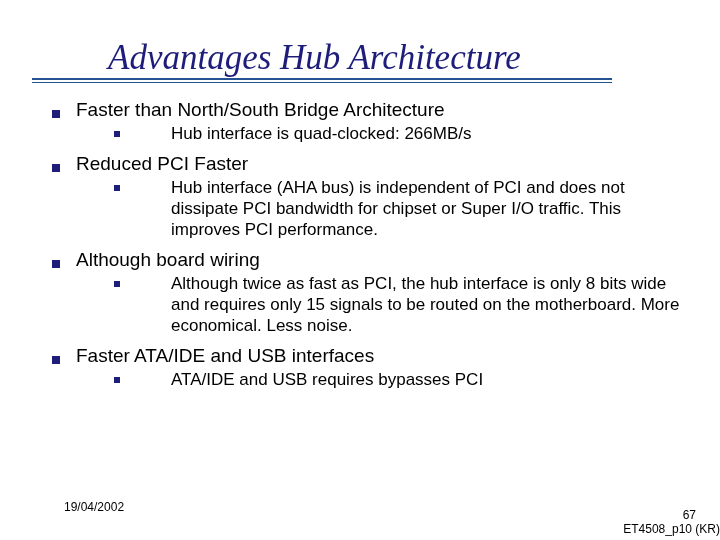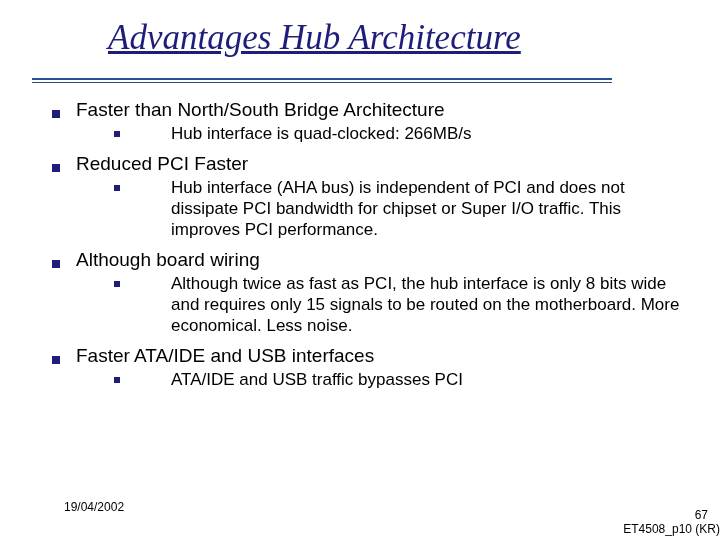--- a/index.html
+++ b/index.html
@@ -15,25 +15,24 @@
     position: relative;
     width: 720px;
     height: 540px;
     box-sizing: border-box;
   }
   .title {
     font-family: "Times New Roman", Times, serif;
     font-size: 35px;
     color: #1e1d7a;
     font-style: italic;
-    padding-top: 20px;
+    padding-top: 40px;
     padding-left: 108px;
     padding-right: 40px;
     line-height: 1.05;
-    text-decoration: underline;
   }
   .underline {
     position: absolute;
     left: 32px;
     top: 78px;
     width: 580px;
     height: 6px;
   }
   .underline .thick {
     width: 100%;
@@ -94,21 +93,21 @@
   .footer {
     position: absolute;
     bottom: 18px;
     left: 0;
     width: 100%;
     font-size: 12px;
     color: #000;
   }
   .footer .date { position: absolute; left: 64px; bottom: 8px; }
   .footer .center { position: absolute; left: 0; width: 100%; text-align: right; }
-  .footer .pageno { position: absolute; right: 12px; bottom: 0; }
+  .footer .pageno { position: absolute; right: 24px; bottom: 0; }
 </style>
 </head>
 <body>
 
 <div class="slide">
 
   <div class="title">Advantages Hub Architecture</div>
 
   <div class="underline">
     <div class="thick"></div>
@@ -150,21 +149,21 @@
       </div>
     </div>
 
     <div class="lvl1">
       <div class="b"></div>
       <div class="t">Faster ATA/IDE and USB interfaces</div>
     </div>
     <div class="lvl2wrap">
       <div class="lvl2">
         <div class="b"></div>
-        <div class="t">ATA/IDE and USB traffic bypasses PCI</div>
+        <div class="t">ATA/IDE and USB requires bypasses PCI</div>
       </div>
     </div>
 
   </div>
 
   <div class="footer">
     <div class="date">19/04/2002</div>
     <div class="center">ET4508_p10 (KR)</div>
     <div class="pageno">67</div>
   </div>

